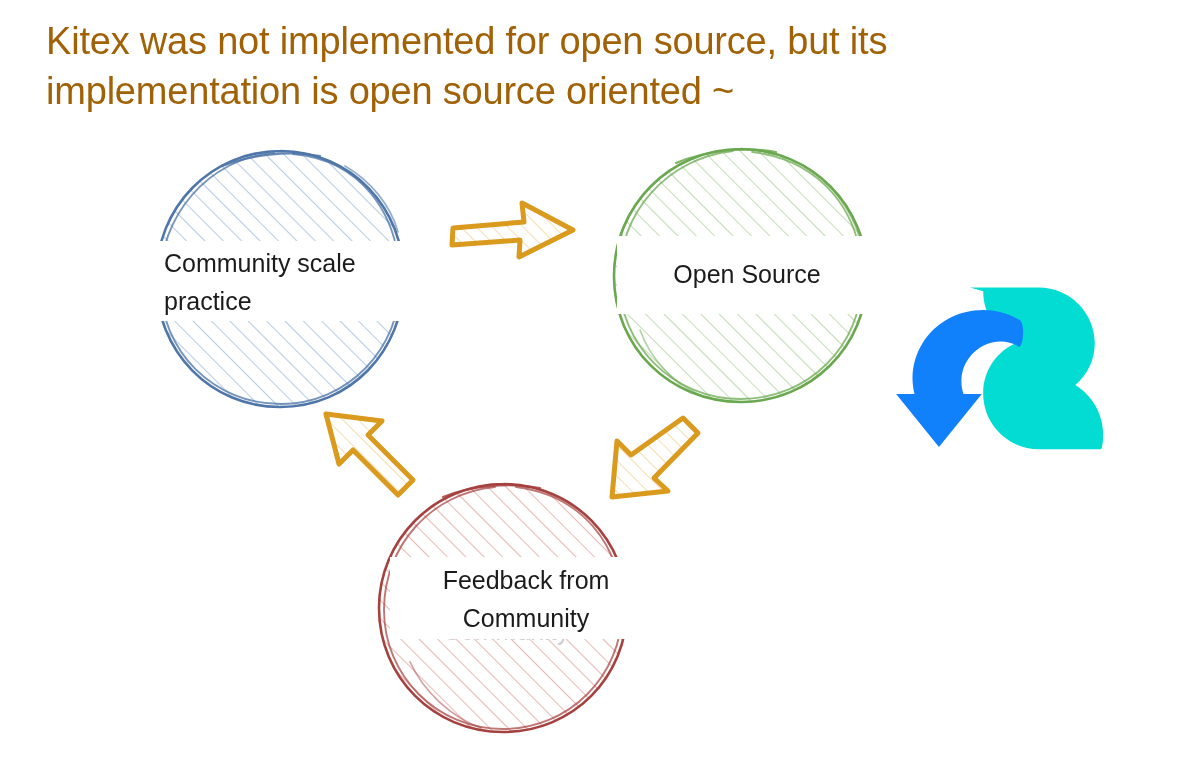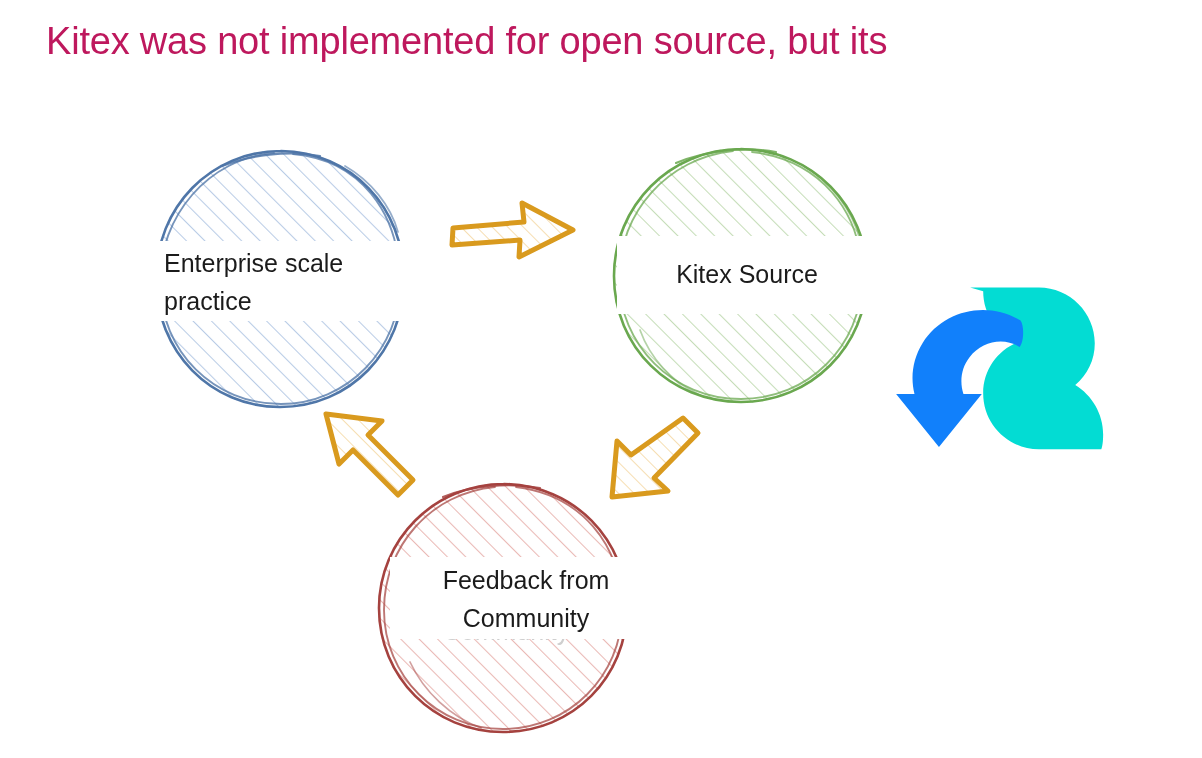--- a/index.html
+++ b/index.html
@@ -22,21 +22,21 @@
     position: absolute;
     left: 46px;
     top: 16px;
     width: 1100px;
   }
   .title-line {
     font-size: 38px;
     line-height: 50px;
     font-weight: 400;
     letter-spacing: -0.2px;
-    color: #be185d;
+    color: #a16207;
     white-space: pre;
   }
 
   
   #diagram {
     position: absolute;
     left: 0;
     top: 0;
     width: 1202px;
     height: 758px;
@@ -113,20 +113,21 @@
     width: 256px;
     height: 186px;
     z-index: 4;
   }
 </style>
 </head>
 <body>
 
 <div id="title-block">
   <div class="title-line">Kitex was not implemented for open source, but its</div>
+  <div class="title-line">implementation is open source oriented ~</div>
 </div>
 
 <div id="diagram">
 <svg width="1202" height="758" viewBox="0 0 1202 758" xmlns="http://www.w3.org/2000/svg" aria-hidden="true">
   <defs>
 
     <pattern id="hatch-blue" width="13" height="13" patternUnits="userSpaceOnUse" patternTransform="rotate(-45)">
       <line x1="0" y1="0" x2="0" y2="13" stroke="#b9cce6" stroke-width="2.1"></line>
     </pattern>
     <pattern id="hatch-green" width="13" height="13" patternUnits="userSpaceOnUse" patternTransform="rotate(-45)">
@@ -231,23 +232,23 @@
              L 368 435
              L 413 480
              L 398 495
              L 353 450
              L 339 464
              Z" fill="url(#hatch-gold)" stroke="#d99a1e" stroke-width="5" stroke-linejoin="round" stroke-linecap="round"></path>
   </g>
 </svg>
 </div>
 
-<div class="node-label" id="label-enterprise"><span>Enterprise scale</span><br><span>practice</span></div>
-
-<div class="node-label" id="label-opensource"><span>Kitex Source</span></div>
+<div class="node-label" id="label-enterprise"><span>Community scale</span><br><span>practice</span></div>
+
+<div class="node-label" id="label-opensource"><span>Open Source</span></div>
 
 <div class="node-label" id="label-feedback"><span>Feedback from</span><br><span>Community</span></div>
 
 <div id="label-feedback-ghost">
     <span>Community</span>
   </div>
 
 <div id="brand-logo">
 <svg width="256" height="186" viewBox="0 0 256 186" xmlns="http://www.w3.org/2000/svg">
 

